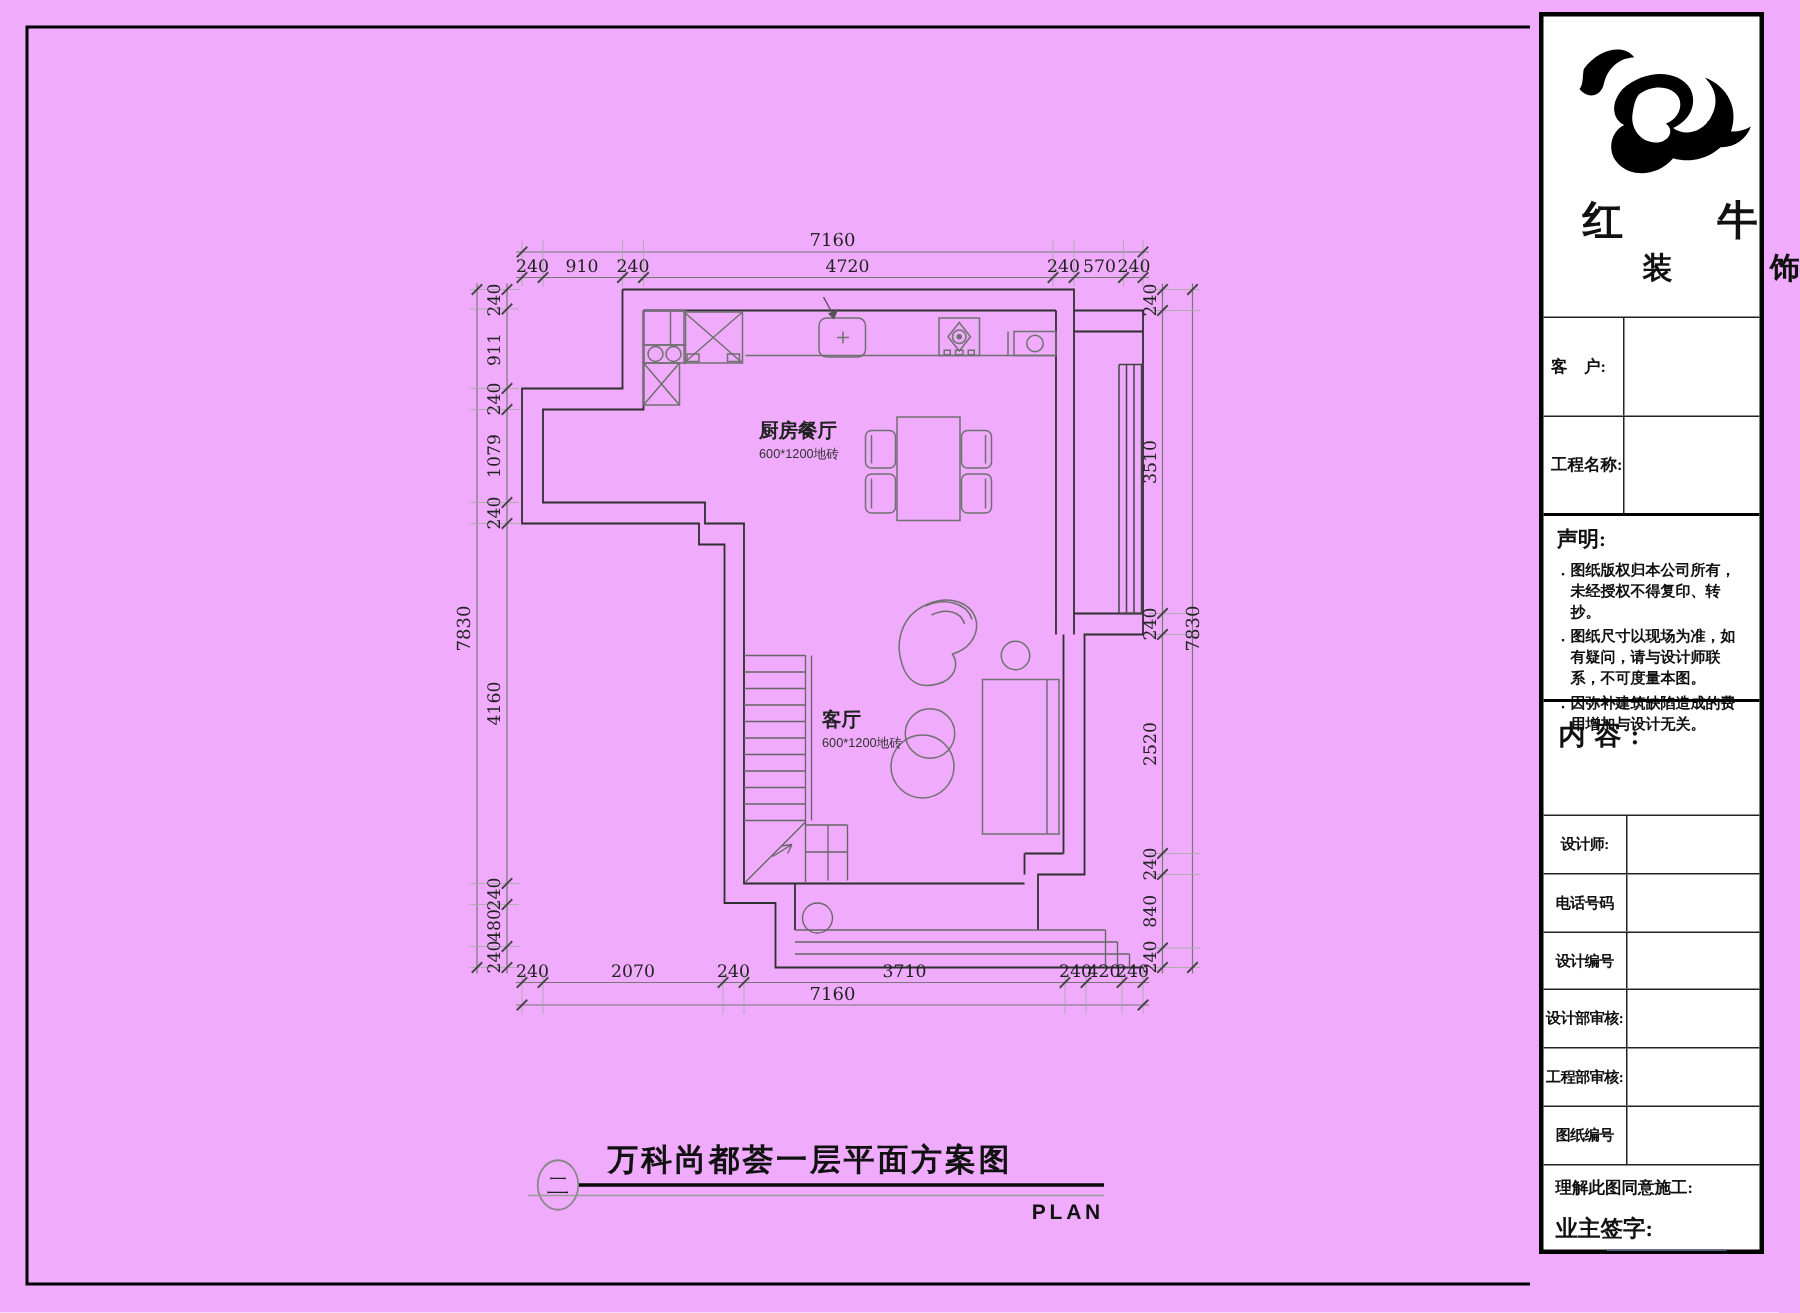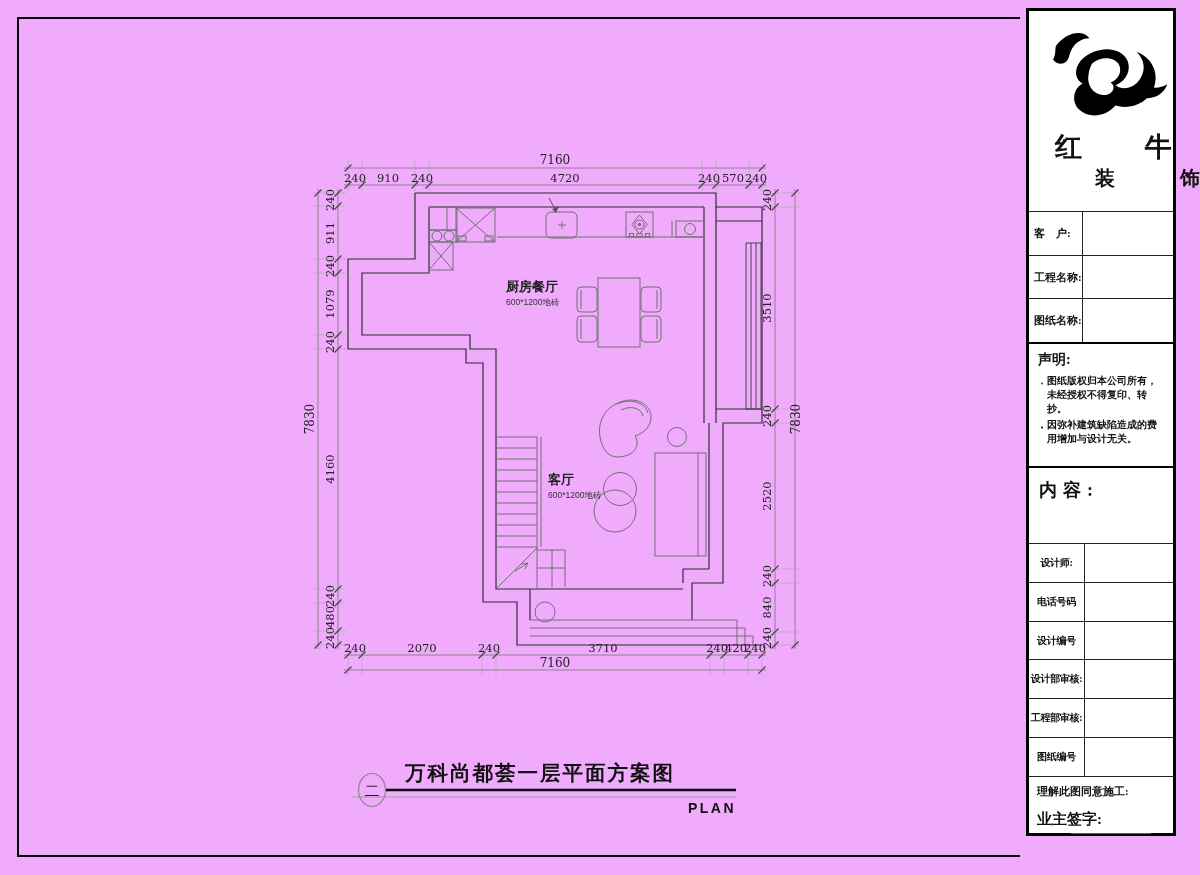--- a/index.html
+++ b/index.html
@@ -233,35 +233,32 @@
 
     <div class="sb rows-top">
       <div class="row">
         <div class="lbl">客　户:</div>
         <div class="val"></div>
       </div>
       <div class="row">
         <div class="lbl">工程名称:</div>
         <div class="val"></div>
       </div>
-      <div class="row">
-        <div class="lbl">图纸名称:</div>
-        <div class="val"></div>
-      </div>
     </div>
 
     <div class="sb statement">
       <div class="st-title">声明:</div>
       <ul>
         <li>
           <span class="mk">．</span>
           <span>图纸版权归本公司所有，未经授权不得复印、转抄。</span>
         </li>
         <li>
           <span class="mk">．</span>
+          <span>图纸尺寸以现场为准，如有疑问，请与设计师联系，不可度量本图。</span>
         </li>
         <li>
           <span class="mk">．</span>
           <span>因弥补建筑缺陷造成的费用增加与设计无关。</span>
         </li>
       </ul>
     </div>
 
     <div class="sb content-cell">
       <span class="content-lbl">内容:</span>

